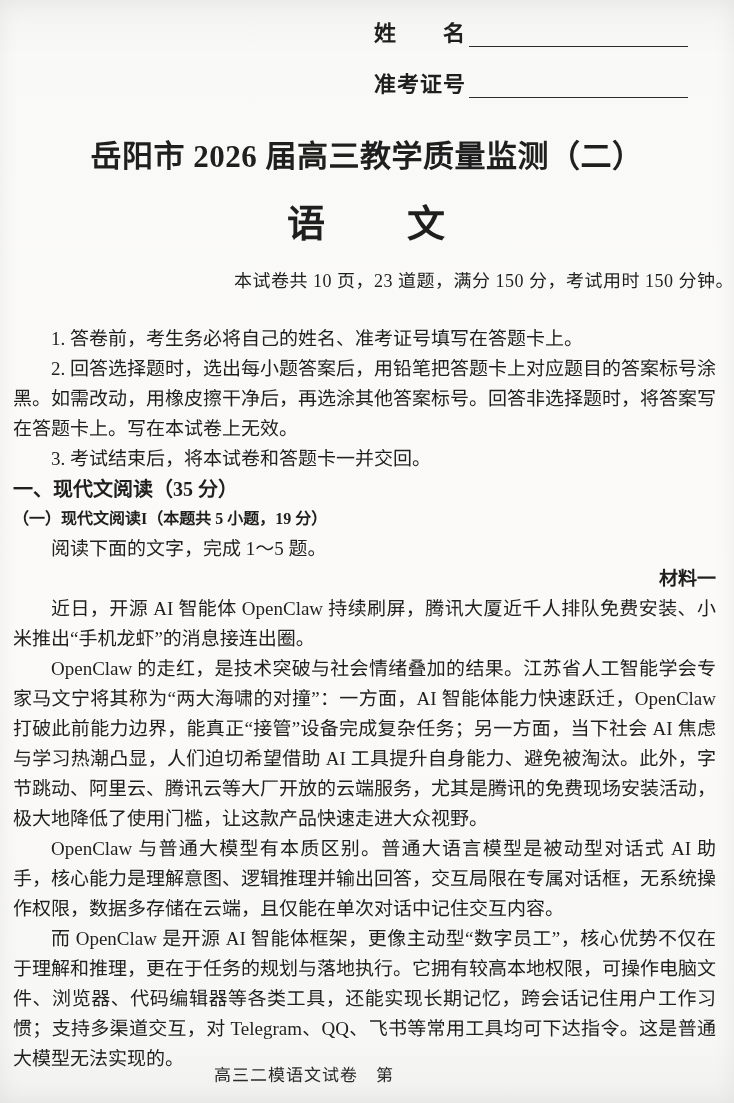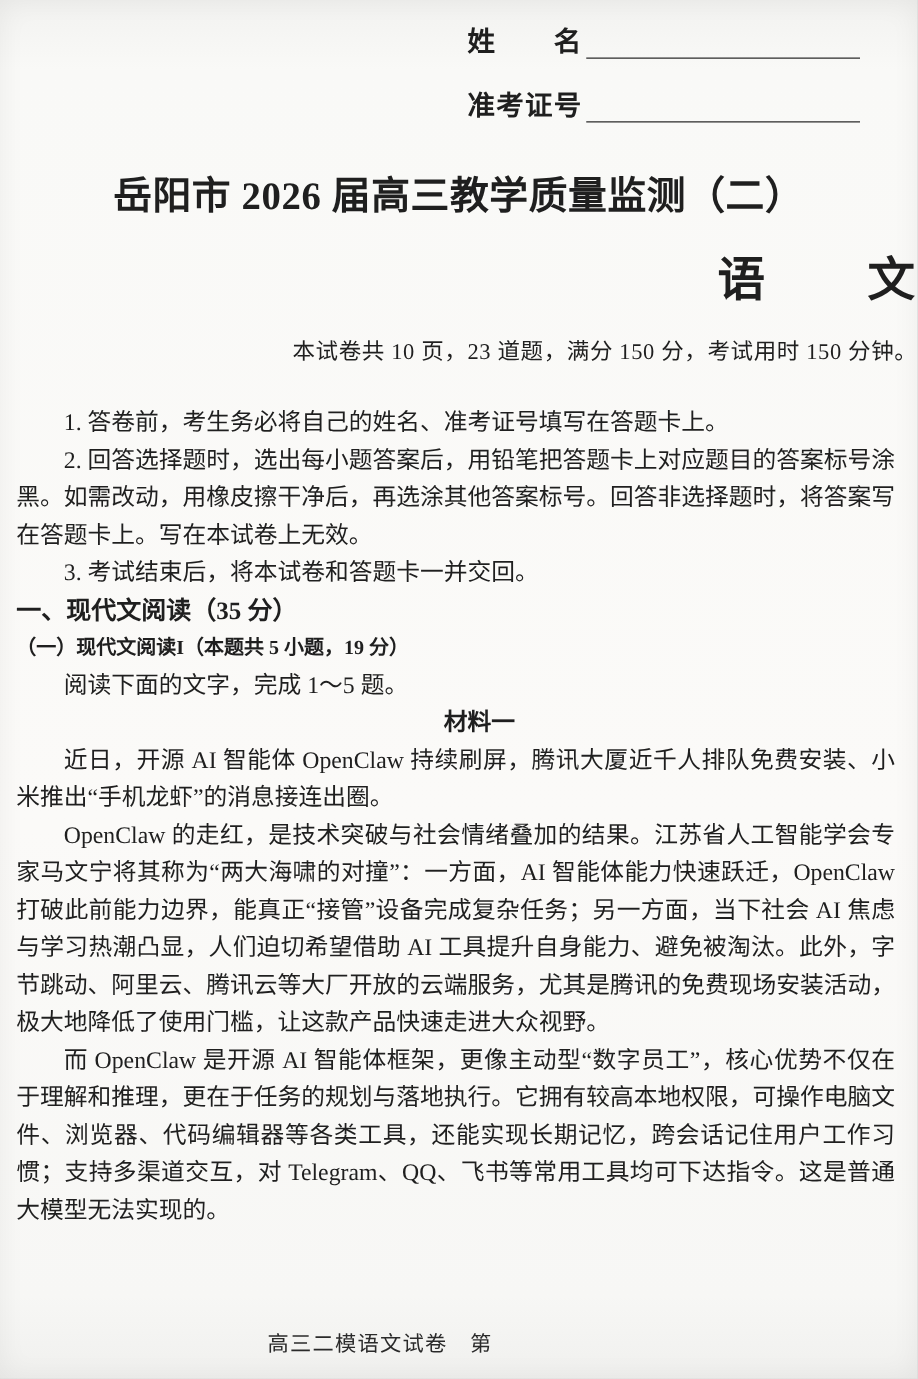--- a/index.html
+++ b/index.html
@@ -15,34 +15,34 @@
     box-shadow:inset 0 0 22px rgba(0,0,0,0.06);
   }
   
   .fields{position:absolute;top:12px;left:374px;width:314px;}
   .field-row{display:flex;align-items:center;height:38px;margin-bottom:13px;}
   .field-label{font-size:22px;font-weight:700;white-space:pre;letter-spacing:1px;}
   .field-line{flex:1;border-bottom:1.6px solid #2b2b2b;height:30px;margin-left:3px;}
   
   .title{position:absolute;top:131px;left:0;width:100%;text-align:center;
          font-size:31px;font-weight:700;margin:0;letter-spacing:0.5px;}
-  .subject{position:absolute;top:193px;left:0;width:100%;text-align:right;
+  .subject{position:absolute;top:193px;left:0;width:100%;text-align:center;
          font-size:38px;font-weight:700;margin:0;letter-spacing:2px;}
   .exam-info{position:absolute;top:266px;left:0;width:100%;text-align:right;
          font-size:18px;margin:0;letter-spacing:0.5px;}
   
   .main{position:absolute;top:324px;left:13px;width:703px;
         font-size:19px;line-height:30px;text-align:justify;}
   .main p{margin:0;}
   .notices-heading{font-weight:700;font-size:20px;text-align:left;}
   .notice{text-indent:2em;}
   .sec-heading{font-weight:700;font-size:20px;text-align:left;}
   .sec-subheading{font-weight:700;font-size:16px;text-align:left;}
   .indent{text-indent:2em;}
-  .material-label{text-indent:2em;font-weight:700;text-align:center;}
+  .material-label{text-indent:2em;font-weight:700;text-align:right;}
   .para{text-indent:2em;}
   
   .footer{position:absolute;top:1061px;left:214px;font-size:17px;
           letter-spacing:1px;color:#2a2a2a;}
 </style>
 </head>
 <body>
 
 <div class="page">
 
@@ -66,18 +66,19 @@
     <p class="notice">2. 回答选择题时，选出每小题答案后，用铅笔把答题卡上对应题目的答案标号涂黑。如需改动，用橡皮擦干净后，再选涂其他答案标号。回答非选择题时，将答案写在答题卡上。写在本试卷上无效。</p>
     <p class="notice">3. 考试结束后，将本试卷和答题卡一并交回。</p>
 
     <p class="sec-heading">一、现代文阅读（35 分）</p>
     <p class="sec-subheading">（一）现代文阅读I（本题共 5 小题，19 分）</p>
     <p class="indent">阅读下面的文字，完成 1～5 题。</p>
     <p class="material-label">材料一</p>
 
     <p class="para">近日，开源 AI 智能体 OpenClaw 持续刷屏，腾讯大厦近千人排队免费安装、小米推出“手机龙虾”的消息接连出圈。</p>
     <p class="para">OpenClaw 的走红，是技术突破与社会情绪叠加的结果。江苏省人工智能学会专家马文宁将其称为“两大海啸的对撞”：一方面，AI 智能体能力快速跃迁，OpenClaw 打破此前能力边界，能真正“接管”设备完成复杂任务；另一方面，当下社会 AI 焦虑与学习热潮凸显，人们迫切希望借助 AI 工具提升自身能力、避免被淘汰。此外，字节跳动、阿里云、腾讯云等大厂开放的云端服务，尤其是腾讯的免费现场安装活动，极大地降低了使用门槛，让这款产品快速走进大众视野。</p>
+    <p class="para">OpenClaw 与普通大模型有本质区别。普通大语言模型是被动型对话式 AI 助手，核心能力是理解意图、逻辑推理并输出回答，交互局限在专属对话框，无系统操作权限，数据多存储在云端，且仅能在单次对话中记住交互内容。</p>
     <p class="para">而 OpenClaw 是开源 AI 智能体框架，更像主动型“数字员工”，核心优势不仅在于理解和推理，更在于任务的规划与落地执行。它拥有较高本地权限，可操作电脑文件、浏览器、代码编辑器等各类工具，还能实现长期记忆，跨会话记住用户工作习惯；支持多渠道交互，对 Telegram、QQ、飞书等常用工具均可下达指令。这是普通大模型无法实现的。</p>
   </div>
 
   <div class="footer">高三二模语文试卷　第</div>
 
 </div>
 
 </body></html>

